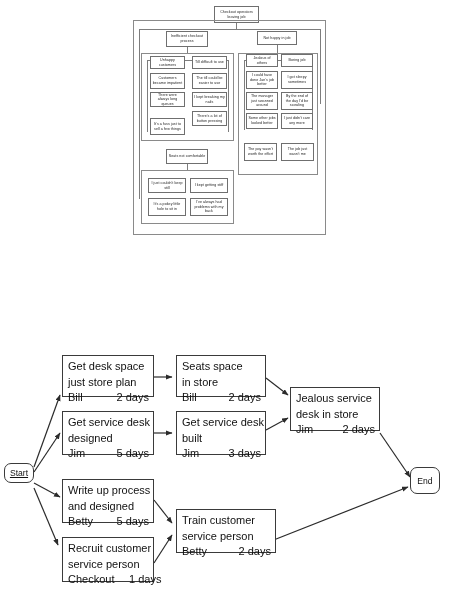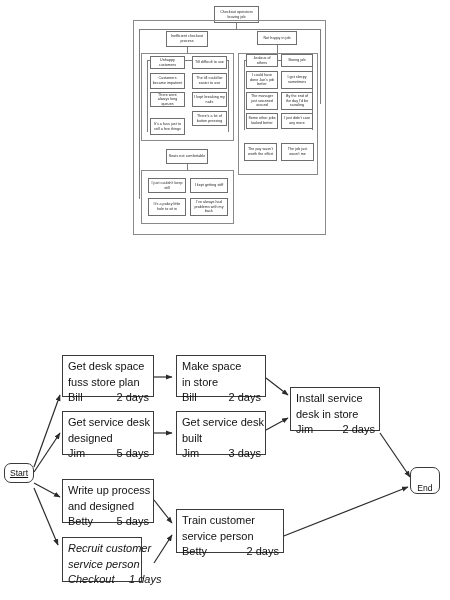--- a/index.html
+++ b/index.html
@@ -206,35 +206,35 @@
       <path d="M380,88 L410,132"></path>
 
       <path d="M266,198 L408,142"></path>
     </g>
   </svg>
 
   <div class="term" style="left:4px; top:118px; width:30px; height:20px;text-decoration:underline;">
     <span>Start</span>
   </div>
 
-  <div class="term" style="left:410px; top:122px; width:30px; height:27px;align-items:flex-end;">
+  <div class="term" style="left:410px; top:122px; width:30px; height:27px;">
     <span>End</span>
   </div>
 
   <div class="fbox" style="left:62px; top:10px; width:92px; height:42px;">
     <span class="l1">Get desk space</span>
-    <span class="l2">fuss store plan</span>
+    <span class="l2">just store plan</span>
     <span class="l3">
       <span class="who" style="width:48px;">Bill</span>
       <span class="dur">2 days</span>
     </span>
   </div>
 
   <div class="fbox" style="left:176px; top:10px; width:90px; height:42px;">
-    <span class="l1">Make space</span>
+    <span class="l1">Seats space</span>
     <span class="l2">in store</span>
     <span class="l3">
       <span class="who" style="width:46px;">Bill</span>
       <span class="dur">2 days</span>
     </span>
   </div>
 
   <div class="fbox" style="left:62px; top:66px; width:92px; height:44px;">
     <span class="l1">Get service desk</span>
     <span class="l2">designed</span>
@@ -247,47 +247,47 @@
   <div class="fbox" style="left:176px; top:66px; width:90px; height:44px;">
     <span class="l1">Get service desk</span>
     <span class="l2">built</span>
     <span class="l3">
       <span class="who" style="width:44px;">Jim</span>
       <span class="dur">3 days</span>
     </span>
   </div>
 
   <div class="fbox" style="left:290px; top:42px; width:90px; height:44px;">
-    <span class="l1">Install service</span>
+    <span class="l1">Jealous service</span>
     <span class="l2">desk in store</span>
     <span class="l3">
       <span class="who" style="width:46px;">Jim</span>
       <span class="dur">2 days</span>
     </span>
   </div>
 
   <div class="fbox" style="left:62px; top:134px; width:92px; height:44px;">
     <span class="l1">Write up process</span>
     <span class="l2">and designed</span>
     <span class="l3">
       <span class="who" style="width:48px;">Betty</span>
       <span class="dur">5 days</span>
     </span>
   </div>
 
-  <div class="fbox" style="left:62px; top:192px; width:80px; height:45px;font-style:italic;">
+  <div class="fbox" style="left:62px; top:192px; width:92px; height:45px;">
     <span class="l1">Recruit customer</span>
     <span class="l2">service person</span>
     <span class="l3">
       <span class="who" style="width:42px;">Checkout</span>
       <span class="dur">1 days</span>
     </span>
   </div>
 
-  <div class="fbox" style="left:176px; top:164px; width:108px; height:44px;">
+  <div class="fbox" style="left:176px; top:164px; width:100px; height:44px;">
     <span class="l1">Train customer</span>
     <span class="l2">service person</span>
     <span class="l3">
       <span class="who" style="width:46px;">Betty</span>
       <span class="dur">2 days</span>
     </span>
   </div>
 
 </div>
 

